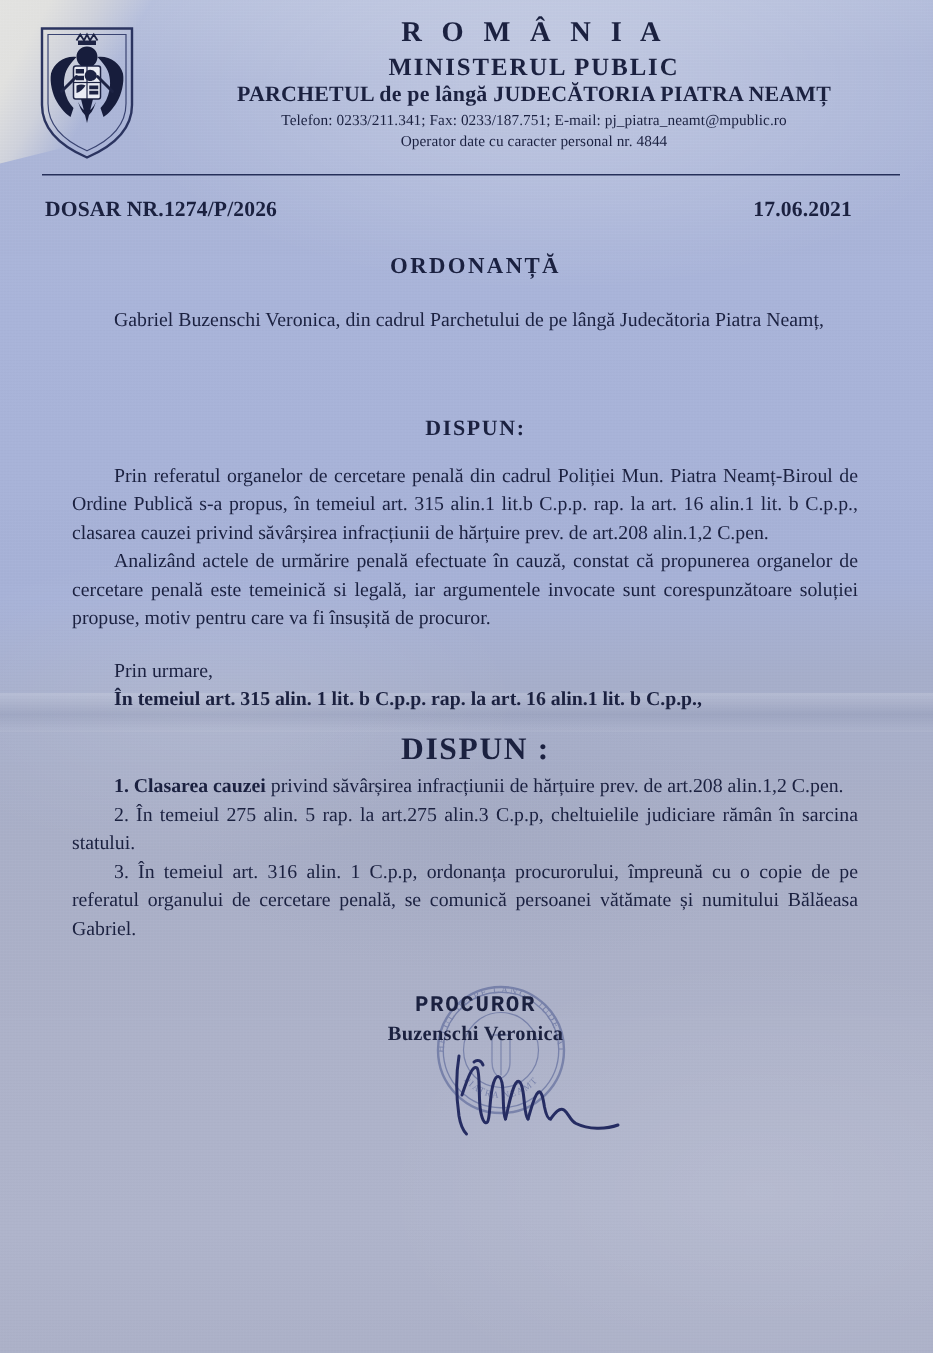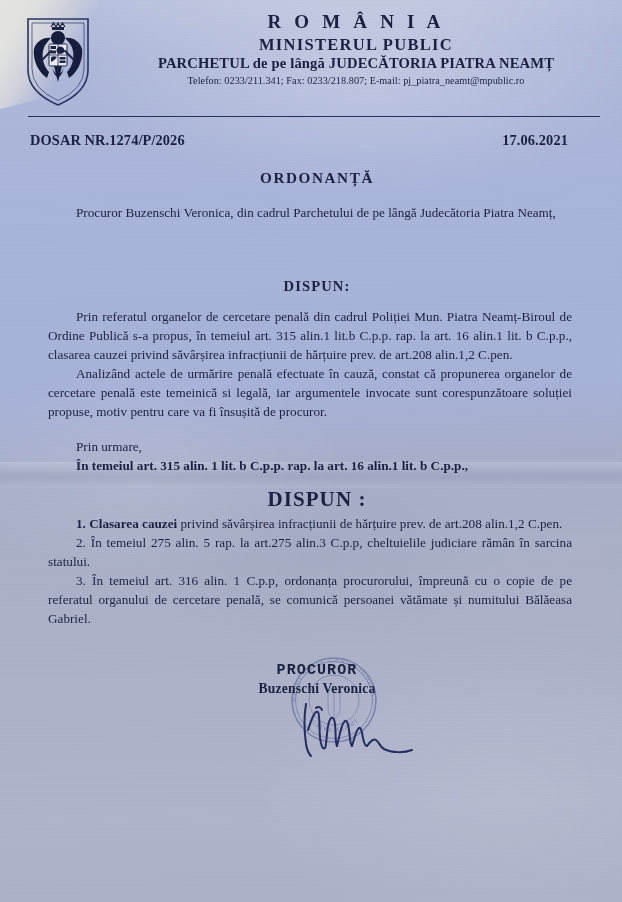--- a/index.html
+++ b/index.html
@@ -264,34 +264,35 @@
 
         <path d="M30 50 l4 16 4-16 z" fill="#171d3c"></path>
         <path d="M28 52 q6 12 12 0 q-6 18-12 0 z" fill="#171d3c"></path>
       </svg>
     </div>
 
     <div id="header">
       <div class="h-country">R O M Â N I A</div>
       <div class="h-ministry">MINISTERUL  PUBLIC</div>
       <div class="h-office">PARCHETUL de pe lângă JUDECĂTORIA PIATRA NEAMȚ</div>
-      <div class="h-small">Telefon: 0233/211.341; Fax: 0233/218.807; E-mail: pj_piatra_neamt@mpublic.ro</div>
+      <div class="h-small">Telefon: 0233/211.341; Fax: 0233/187.751; E-mail: pj_piatra_neamt@mpublic.ro</div>
+      <div class="h-small">Operator date cu caracter personal nr. 4844</div>
     </div>
 
     <div id="rule"></div>
 
     <div id="dosar-row">
       <div id="dosar-no">DOSAR NR.1274/P/2026</div>
       <div id="dosar-date">17.06.2021</div>
     </div>
 
     <div id="title-ordonanta" class="section-title">ORDONANȚĂ</div>
 
     <div id="blk-intro" class="body-block">
-      <p>Procuror Buzenschi Veronica, din cadrul Parchetului de pe lângă Judecătoria Piatra Neamț,</p>
+      <p>Gabriel Buzenschi Veronica, din cadrul Parchetului de pe lângă Judecătoria Piatra Neamț,</p>
     </div>
 
     <div id="title-constat" class="section-title">DISPUN:</div>
 
     <div id="blk-constat" class="body-block">
       <p>Prin referatul organelor de cercetare penală din cadrul Poliției Mun. Piatra Neamț-Biroul de Ordine Publică s-a propus, în temeiul art. 315 alin.1 lit.b C.p.p. rap. la art. 16 alin.1 lit. b C.p.p., clasarea cauzei privind săvârșirea infracțiunii de hărțuire prev. de art.208 alin.1,2 C.pen.</p>
       <p>Analizând actele de urmărire penală efectuate în cauză, constat că propunerea organelor de cercetare penală este temeinică si legală, iar argumentele invocate sunt corespunzătoare soluției propuse, motiv pentru care va fi însușită de procuror.</p>
     </div>
 
     <div id="blk-urmare" class="body-block">

